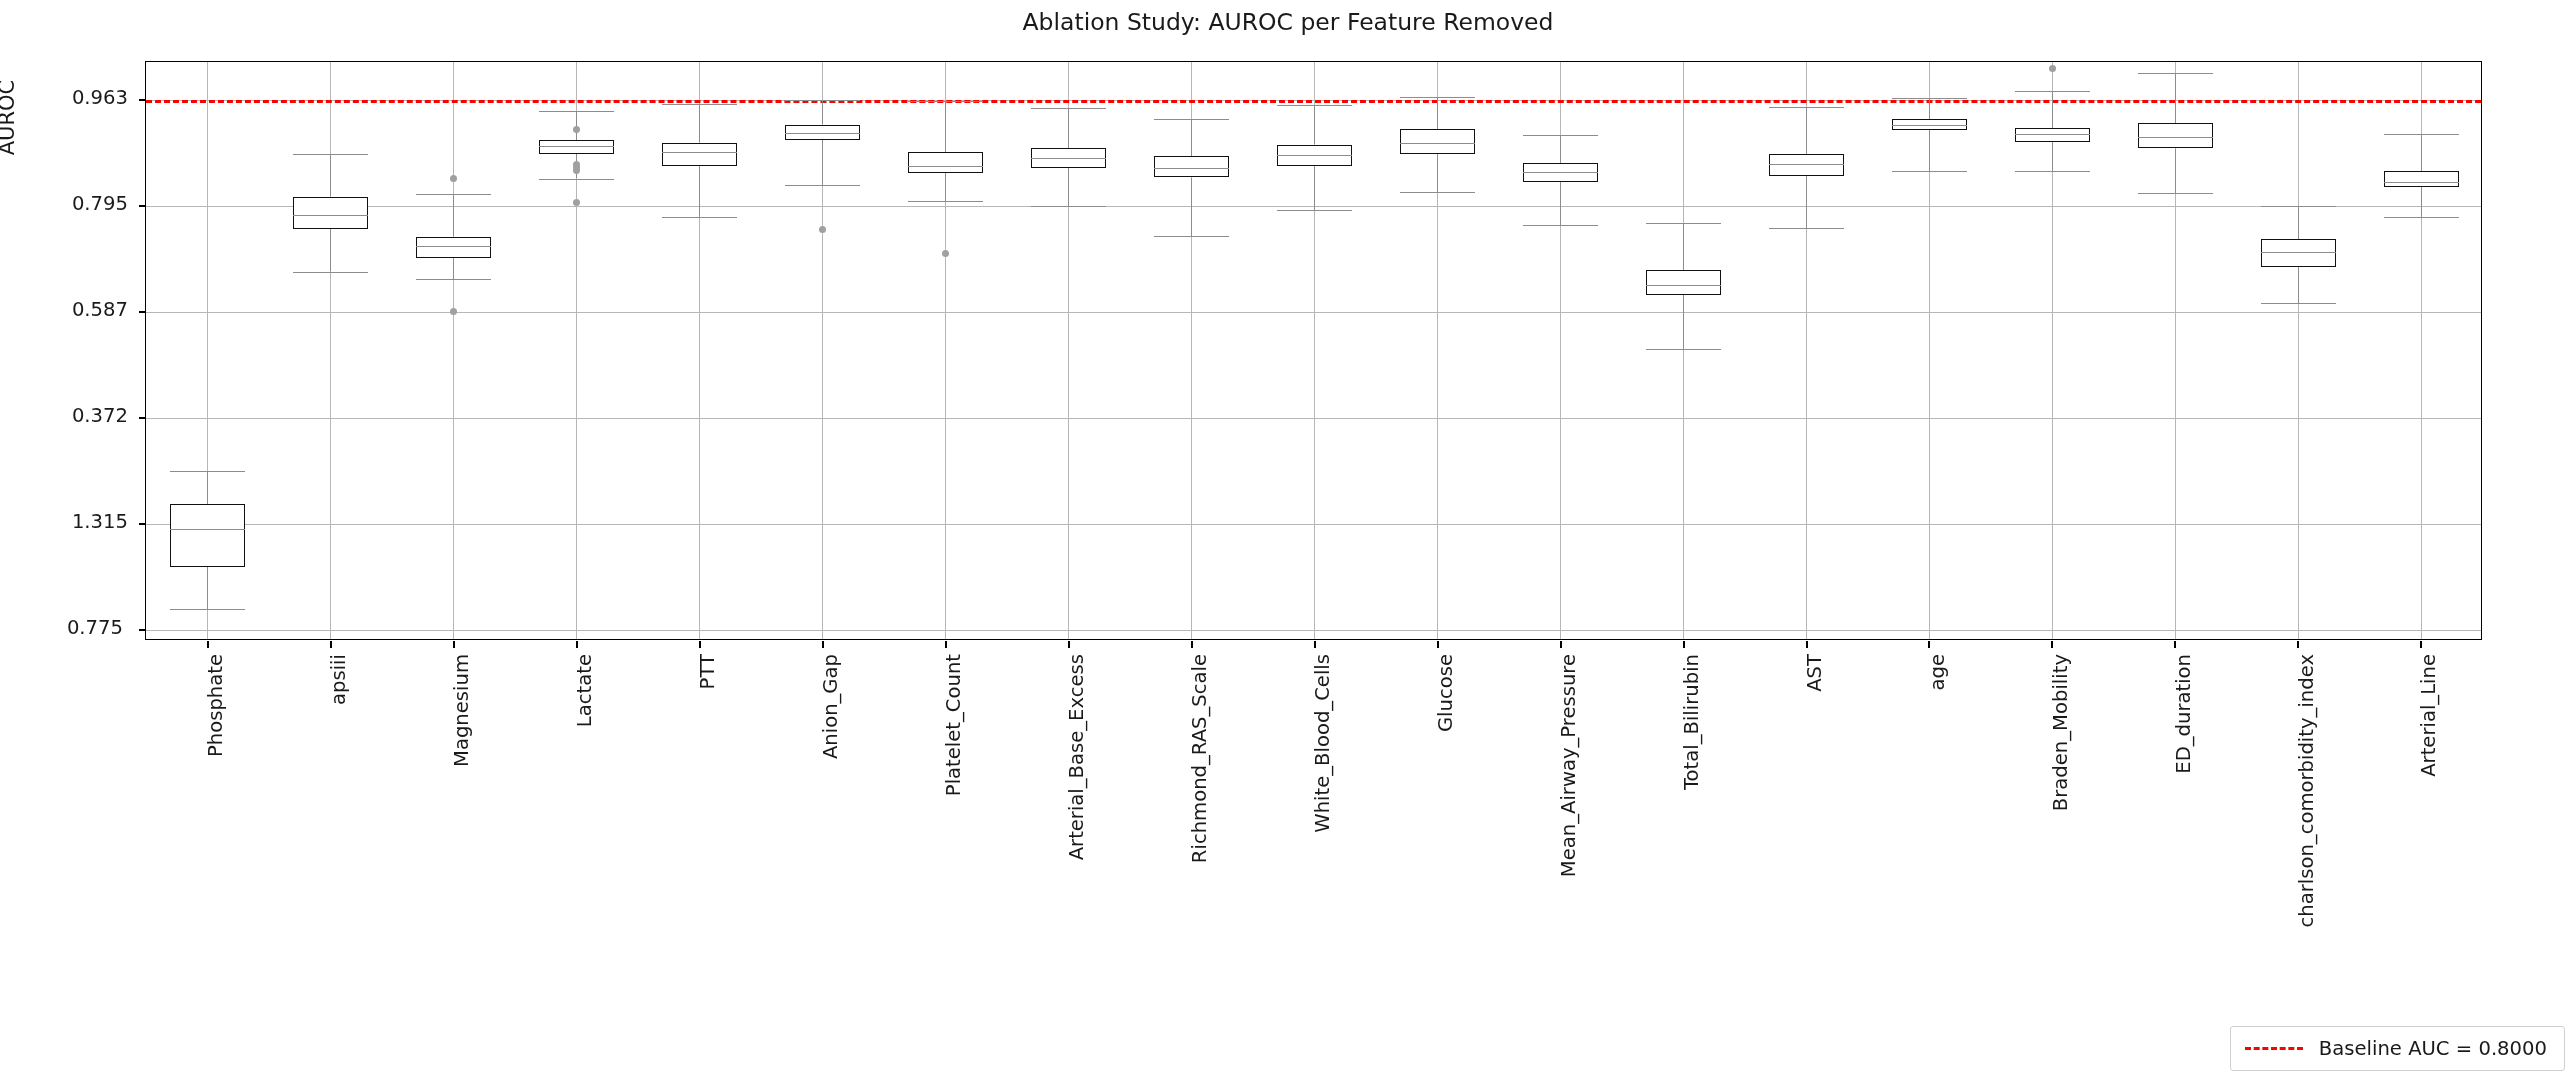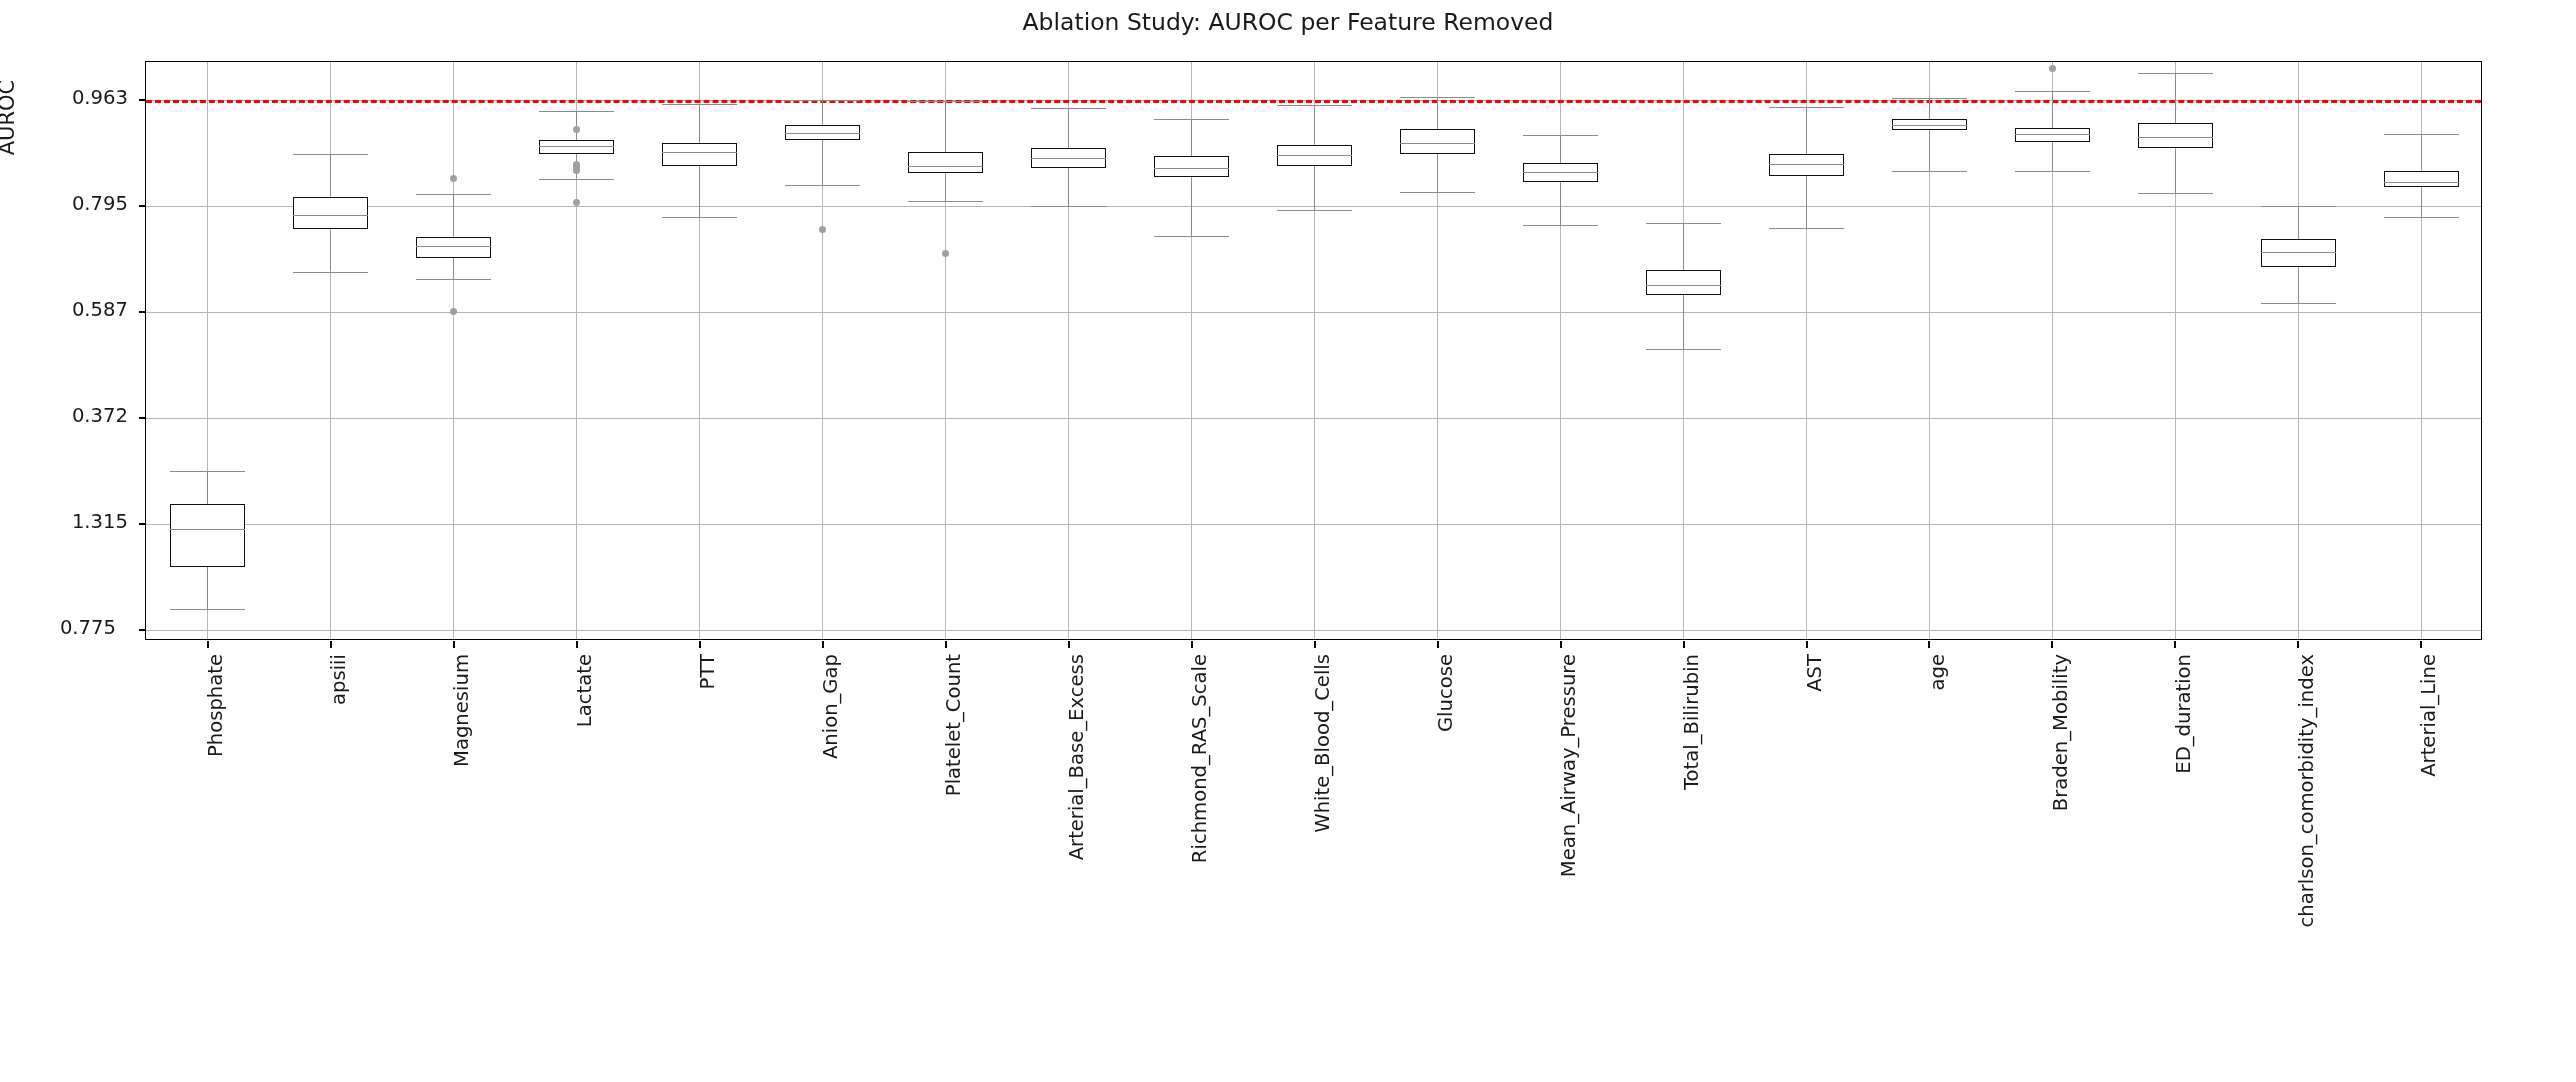--- a/index.html
+++ b/index.html
@@ -294,22 +294,26 @@
           <div class="whisk" style="left: 2275px; top: 72px; height: 37px;"></div>
           <div class="whisk" style="left: 2275px; top: 125px; height: 30px;"></div>
           <div class="cap" style="left: 2238px; width: 75px; top: 72px;"></div>
           <div class="cap" style="left: 2238px; width: 75px; top: 155px;"></div>
           <div class="box" style="left: 2238px; width: 75px; top: 109px; height: 16px;"></div>
           <div class="median" style="left: 2238px; width: 75px; top: 120px;"></div>
         </div>
       </div>
   </div>
 
-
-<div class="ytlabel" style="right: auto; left: 116px; top: 616px; transform: translateX(-100%);">0.775</div>
+  <div id="legend">
+    <span class="swatch"></span>
+    <span>Baseline AUC = 0.8000</span>
+  </div>
+
+<div class="ytlabel" style="right: auto; left: 123px; top: 616px; transform: translateX(-100%);">0.775</div>
     <div class="ytlabel" style="right: auto; left: 128px; top: 510px; transform: translateX(-100%);">1.315</div>
     <div class="ytlabel" style="right: auto; left: 128px; top: 404px; transform: translateX(-100%);">0.372</div>
     <div class="ytlabel" style="right: auto; left: 128px; top: 298px; transform: translateX(-100%);">0.587</div>
     <div class="ytlabel" style="right: auto; left: 128px; top: 192px; transform: translateX(-100%);">0.795</div>
     <div class="ytlabel" style="right: auto; left: 128px; top: 86px; transform: translateX(-100%);">0.963</div>
     <div class="xcat" style="left: 215px;">Phosphate</div>
     <div class="xcat" style="left: 338px;">apsiii</div>
     <div class="xcat" style="left: 461px;">Magnesium</div>
     <div class="xcat" style="left: 584px;">Lactate</div>
     <div class="xcat" style="left: 707px;">PTT</div>

